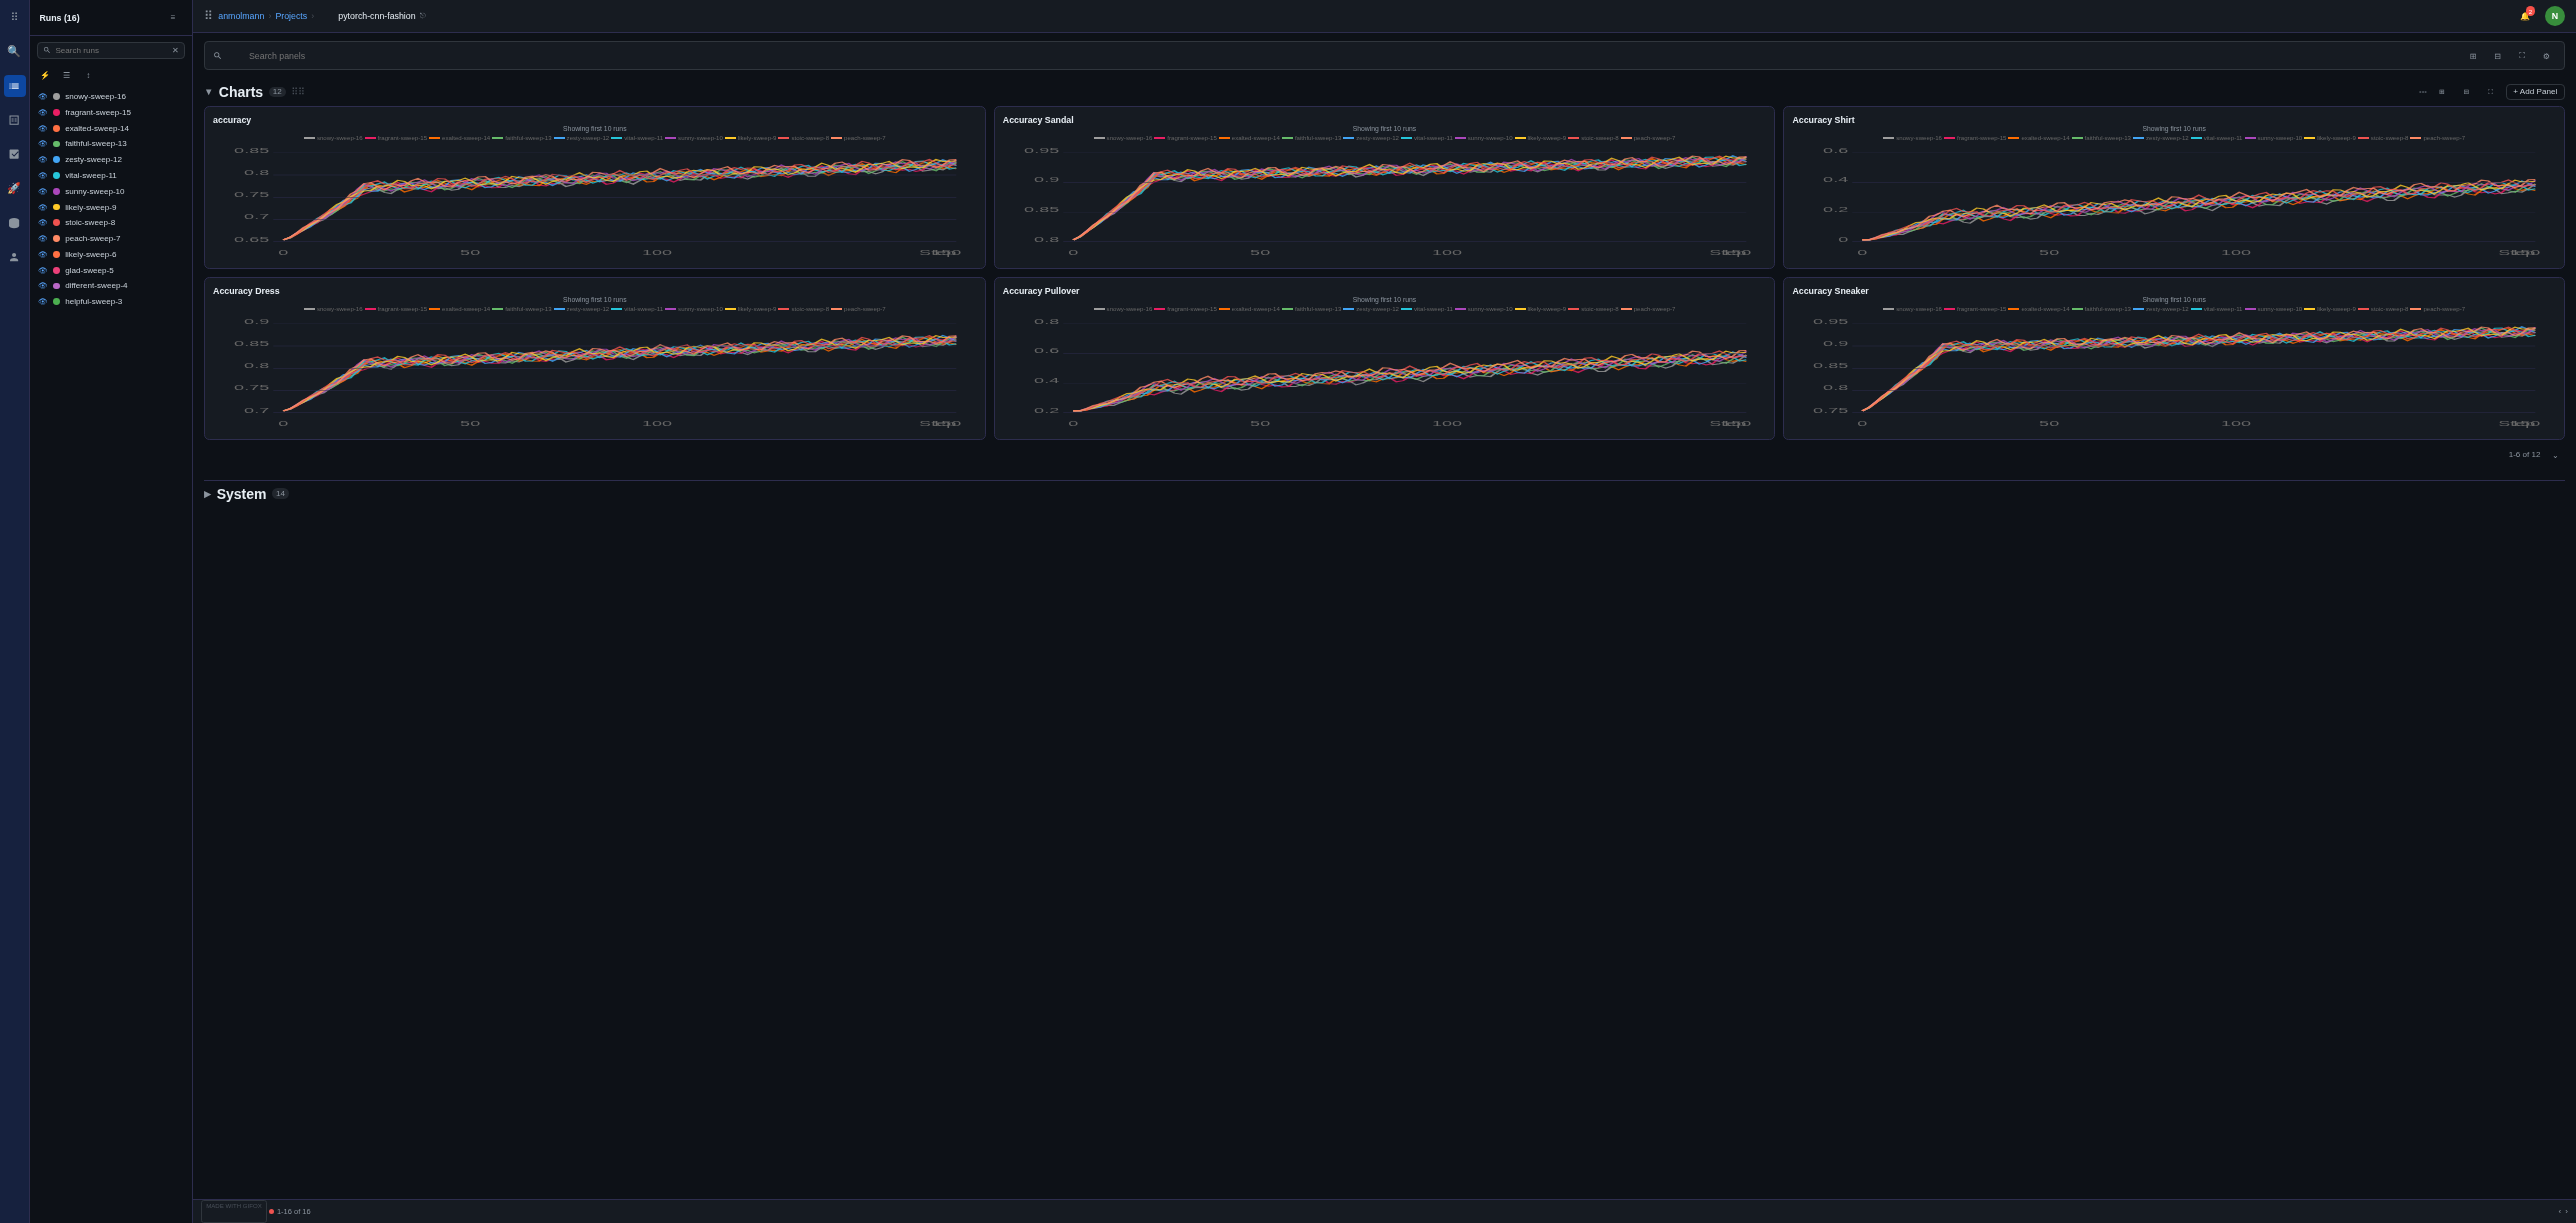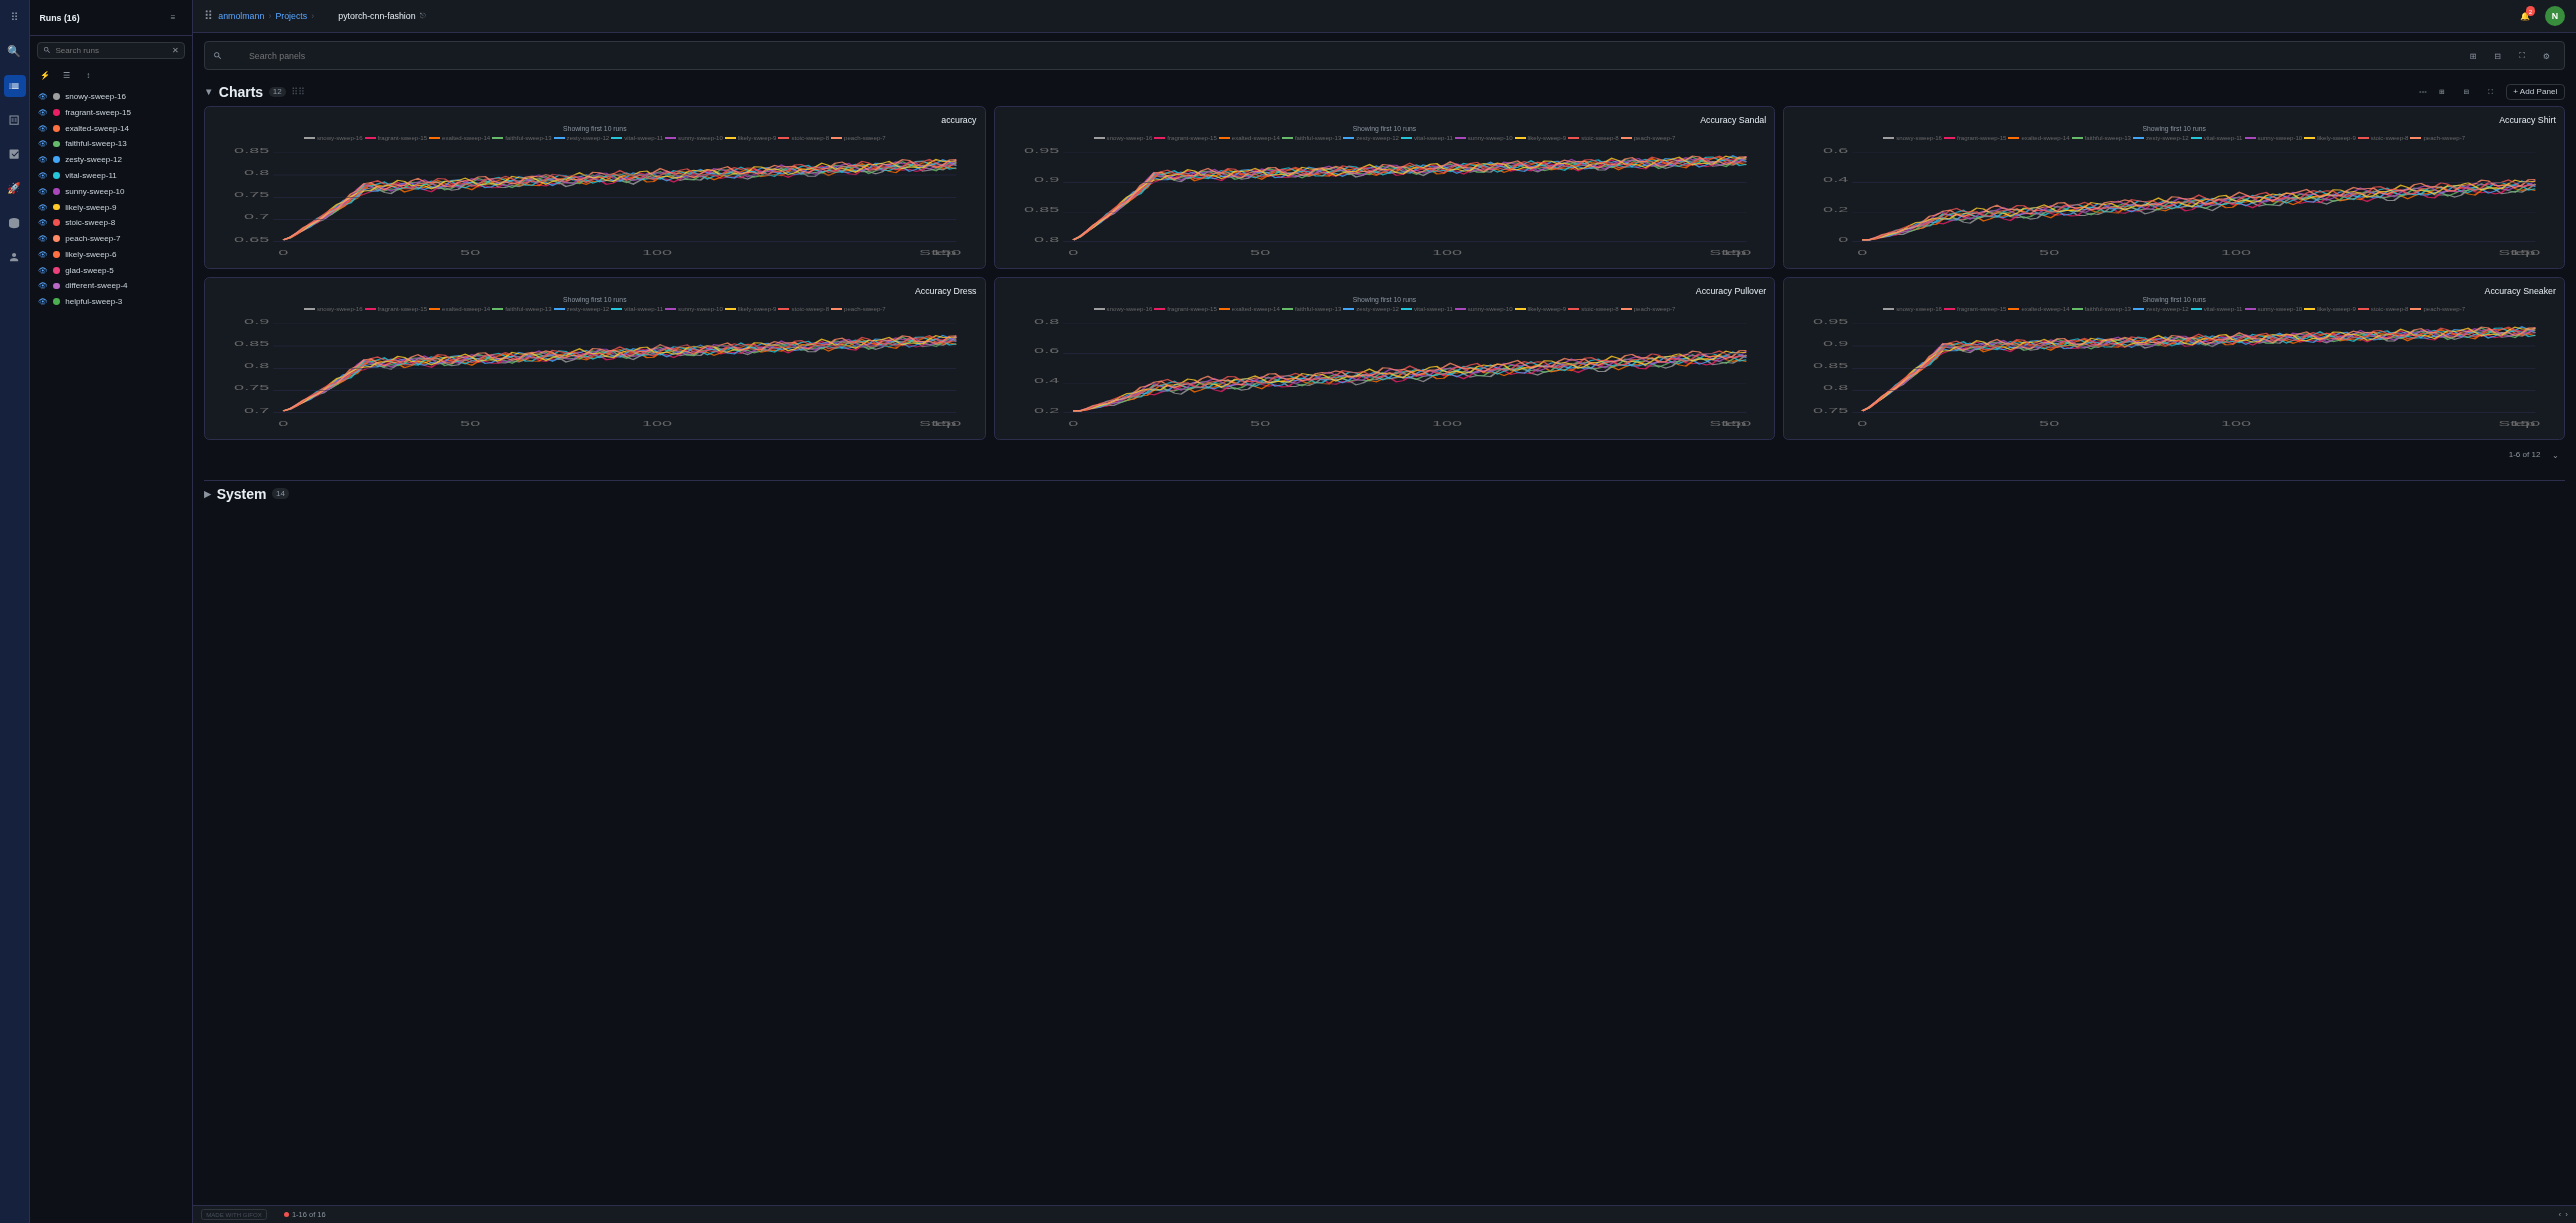--- a/index.html
+++ b/index.html
@@ -304,23 +304,23 @@
       background: #161b22;
       border: 0.7px solid #2d2d4e;
       border-radius: 5.4px;
       padding: 8.1px;
       height: 163px;
       display: flex;
       flex-direction: column;
     }
     .chart-title {
       font-size: 8.8px;
-      font-weight: 400;
+      font-weight: 700;
       color: #e6edf3;
-      text-align: right;
+      text-align: left;
     }
     .chart-subtitle {
       font-size: 6.8px;
       color: #8b949e;
       text-align: center;
       margin-bottom: 2.7px;
     }
     .chart-legend {
       display: flex;
       flex-wrap: wrap;
@@ -367,27 +367,26 @@
       align-items: center;
       gap: 5.4px;
       padding: 4.1px 0;
       cursor: pointer;
       border-top: 0.7px solid #2d2d4e;
       margin-top: 2.7px;
     }
 
     
     .bottom-bar {
-      height: 18px;
+      height: 24px;
       background: #161b22;
       border-top: 0.7px solid #2d2d4e;
       display: flex;
-      align-items: center;
       padding: 0 8.1px;
-      gap: 17px;
+      gap: 2px;
       flex-shrink: 0;
     }
     .gifox-badge {
       font-size: 6.1px;
       color: #484f58;
       border: 0.7px solid #30363d;
       border-radius: 2.7px;
       padding: 1.4px 4.1px;
     }
     .pagination-mini {

